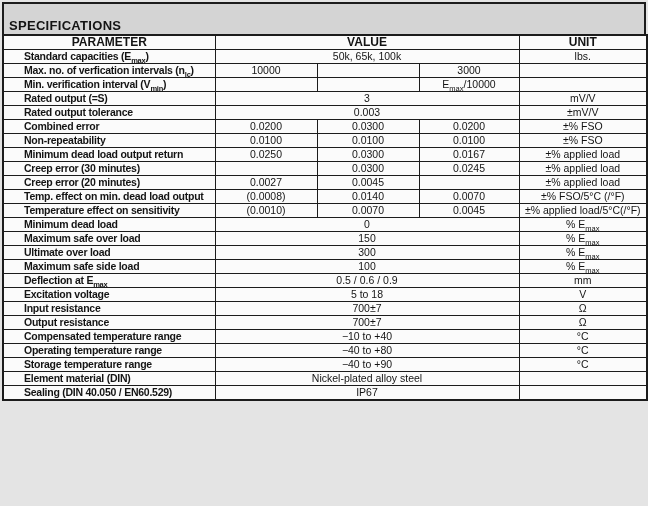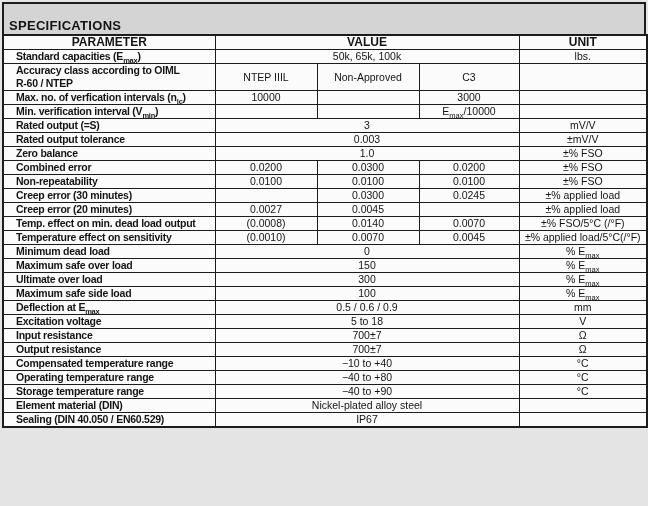--- a/index.html
+++ b/index.html
@@ -44,21 +44,21 @@
     font-size:10.5px;
     line-height:13px;
     text-align:center;
     vertical-align:middle;
     overflow:hidden;
   }
   thead th{font-weight:bold;font-size:12px;}
   td.param{
     text-align:left;
     font-weight:bold;
-    padding-left:12px;
+    padding-left:20px;
     letter-spacing:-0.25px;
     white-space:nowrap;
   }
   td.param .pl{display:block;white-space:nowrap;}
   sub{font-size:7.5px;line-height:0;}
 </style>
 </head>
 <body>
 
 <div class="sheet">
@@ -83,30 +83,20 @@
     <tbody id="spec-body">
         <tr>
           <td class="param">
             <span class="pl">Standard capacities (E<sub>max</sub>)</span>
           </td>
           <td colspan="3">50k, 65k, 100k</td>
           <td>lbs.</td>
         </tr>
         <tr>
           <td class="param">
-            <span class="pl">Accuracy class according to OIML</span>
-            <span class="pl">R-60 / NTEP</span>
-          </td>
-          <td>NTEP IIIL</td>
-          <td>Non-Approved</td>
-          <td>C3</td>
-          <td></td>
-        </tr>
-        <tr>
-          <td class="param">
             <span class="pl">Max. no. of verfication intervals (n<sub>lc</sub>)</span>
           </td>
           <td>10000</td>
           <td></td>
           <td>3000</td>
           <td></td>
         </tr>
         <tr>
           <td class="param">
             <span class="pl">Min. verification interval (V<sub>min</sub>)</span>
@@ -122,45 +112,47 @@
           </td>
           <td colspan="3">3</td>
           <td>mV/V</td>
         </tr>
         <tr>
           <td class="param">
             <span class="pl">Rated output tolerance</span>
           </td>
           <td colspan="3">0.003</td>
           <td>±mV/V</td>
-        </tr>
-        <tr>
-          <td class="param">
-            <span class="pl">Zero balance</span>
-          </td>
-          <td colspan="3">1.0</td>
-          <td>±% FSO</td>
         </tr>
         <tr>
           <td class="param">
             <span class="pl">Combined error</span>
           </td>
           <td>0.0200</td>
           <td>0.0300</td>
           <td>0.0200</td>
           <td>±% FSO</td>
         </tr>
         <tr>
           <td class="param">
             <span class="pl">Non-repeatability</span>
           </td>
           <td>0.0100</td>
           <td>0.0100</td>
           <td>0.0100</td>
           <td>±% FSO</td>
+        </tr>
+        <tr>
+          <td class="param">
+            <span class="pl">Minimum dead load output return</span>
+          </td>
+          <td>0.0250</td>
+          <td>0.0300</td>
+          <td>0.0167</td>
+          <td>±% applied load</td>
         </tr>
         <tr>
           <td class="param">
             <span class="pl">Creep error (30 minutes)</span>
           </td>
           <td></td>
           <td>0.0300</td>
           <td>0.0245</td>
           <td>±% applied load</td>
         </tr>

